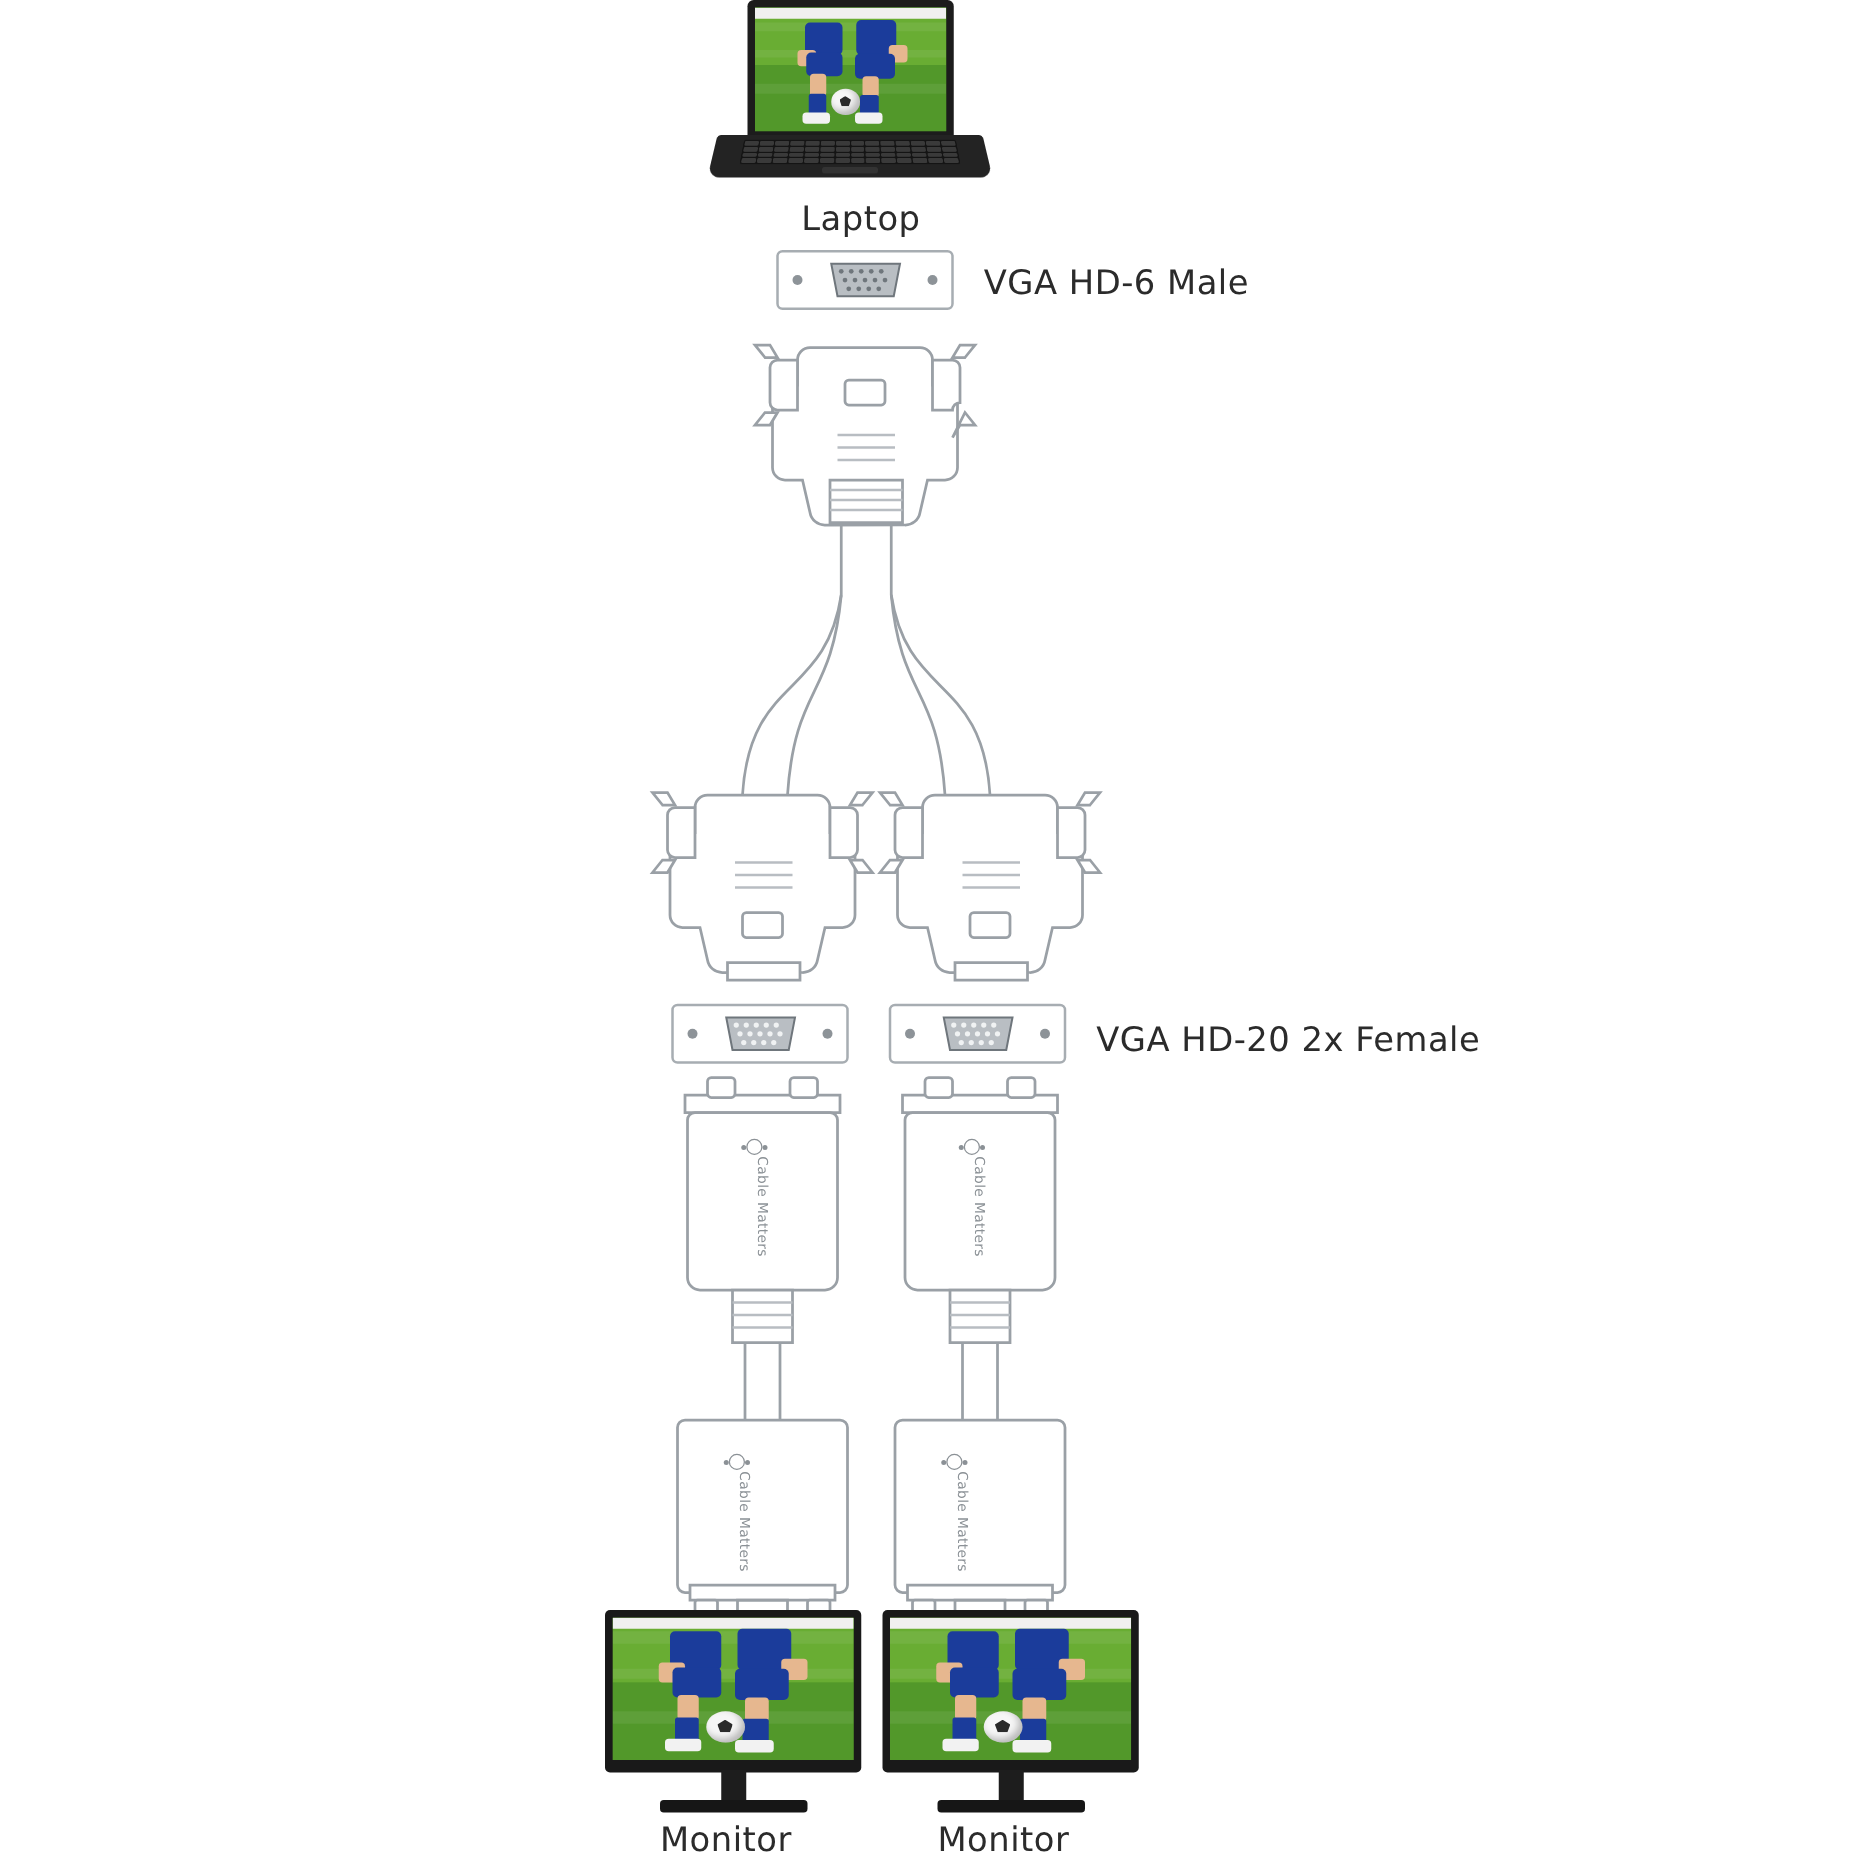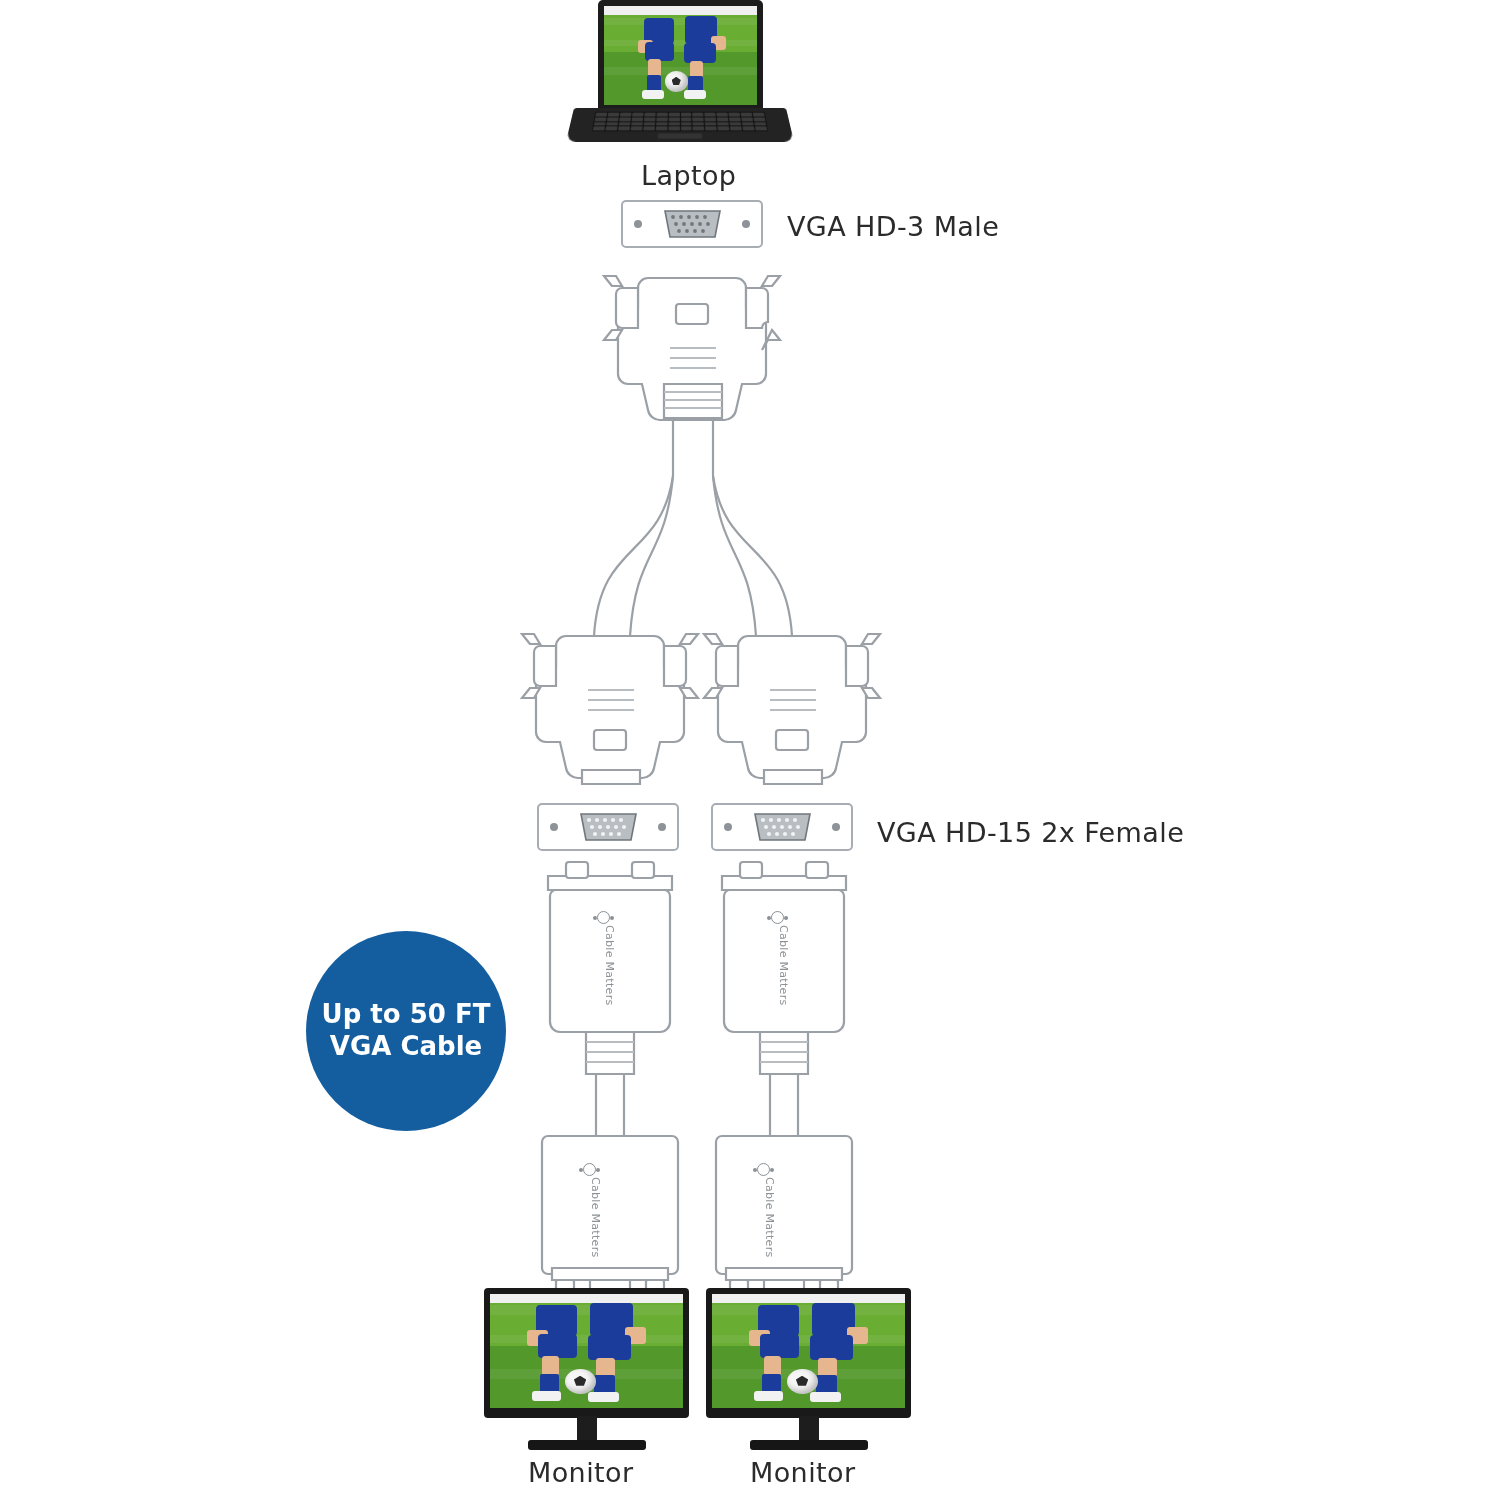--- a/index.html
+++ b/index.html
@@ -489,27 +489,23 @@
   <div class="abs" style="left:583px; top:1163px;">
     <div class="brandmark"></div>
   </div>
   <div class="brand" style="left:602px; top:1177px;">Cable Matters</div>
 
   <div class="abs" style="left:757px; top:1163px;">
     <div class="brandmark"></div>
   </div>
   <div class="brand" style="left:776px; top:1177px;">Cable Matters</div>
 
-  <div class="label label-male">VGA HD-3 Male</div>
-  <div class="label label-female">VGA HD-15 2x Female</div>
-
-  <div class="badge badge-blue">
-    <span>Up to 50 FT</span>
-    <span>VGA Cable</span>
-  </div>
+  <div class="label label-male">VGA HD-6 Male</div>
+  <div class="label label-female">VGA HD-20 2x Female</div>
+
 
   <div class="monitor" style="left:484px; top:1288px;">
     <div class="mon-bezel">
       <div class="mon-screen">
         <div class="photo">
           <div class="turf-a"></div>
           <div class="turf-b"></div>
           <div class="stripe" style="top:10%;height:8%"></div>
           <div class="stripe" style="top:36%;height:7%"></div>
           <div class="stripe" style="top:66%;height:9%"></div>

